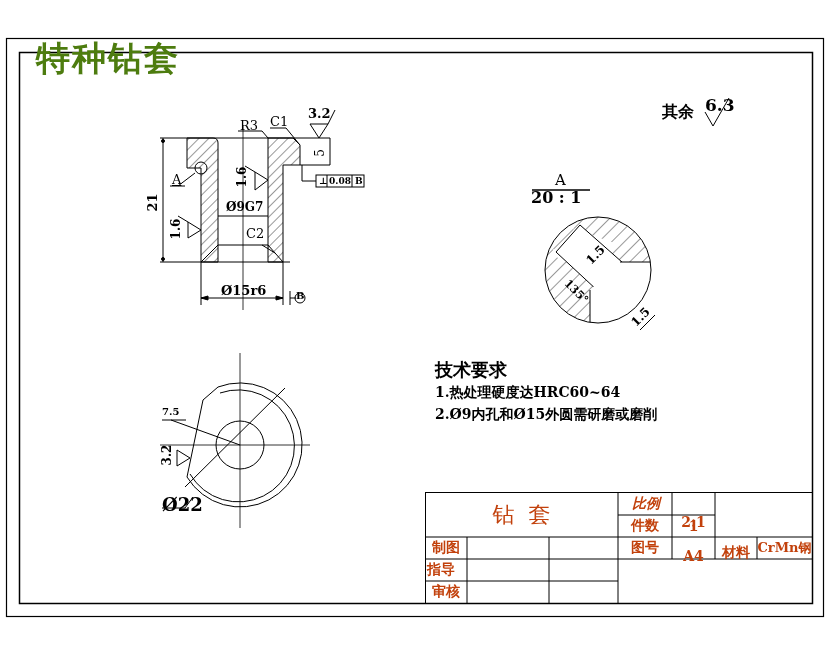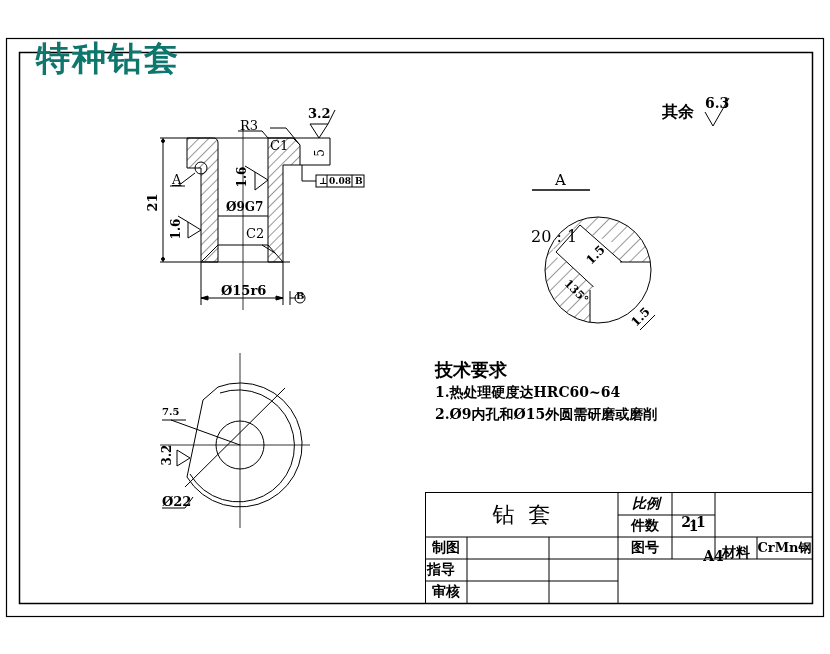--- a/index.html
+++ b/index.html
@@ -1,20 +1,20 @@
 <!DOCTYPE html>
 <html><head>
 <meta charset="utf-8">
 <style>
   html, body { margin: 0; padding: 0; background: #ffffff; }
   body { width: 830px; height: 654px; position: relative; overflow: hidden; font-family: "DejaVu Serif", serif; }
   #drawing { position: absolute; left: 0; top: 0; }
   .lbl { position: absolute; color: #000; white-space: nowrap; font-family: "DejaVu Serif", serif; }
-  .title-red { position: absolute; left: 36px; top: 36px; color: #0f766e; font-size: 34px; letter-spacing: 2px; font-family: "DejaVu Serif", serif; font-weight: bold; }
-  .tb { position: absolute; color: #000000; font-size: 14px; display: flex; align-items: center; justify-content: center; font-family: "DejaVu Serif", serif; font-weight: bold; }
+  .title-red { position: absolute; left: 36px; top: 36px; color: #4d7c0f; font-size: 34px; letter-spacing: 2px; font-family: "DejaVu Serif", serif; font-weight: bold; }
+  .tb { position: absolute; color: #c2410c; font-size: 14px; display: flex; align-items: center; justify-content: center; font-family: "DejaVu Serif", serif; font-weight: bold; }
   .req-title { font-size: 18px; font-weight: bold; }
   .req-item { font-size: 14px; font-weight: bold; }
 </style>
 </head>
 <body>
 
 <svg id="drawing" width="830" height="654" viewBox="0 0 830 654" xmlns="http://www.w3.org/2000/svg">
   <defs>
     <pattern id="hatch" patternUnits="userSpaceOnUse" width="7" height="7" patternTransform="rotate(45)">
       <line x1="0" y1="0" x2="0" y2="7" stroke="#000" stroke-width="0.8"></line>
@@ -140,56 +140,56 @@
     <line x1="757" y1="537" x2="757" y2="559"></line>
     <line x1="715" y1="537" x2="812" y2="537"></line>
     <line x1="467" y1="537" x2="467" y2="603"></line>
     <line x1="549" y1="537" x2="549" y2="603"></line>
   </g>
 </svg>
 
 <div class="title-red">特种钻套</div>
 
 <div class="lbl" style="left:240px;top:118px;font-size:13px;">R3</div>
-<div class="lbl" style="left:270px;top:114px;font-size:13px;margin-top:24px;">C1</div>
+<div class="lbl" style="left:270px;top:114px;font-size:13px;">C1</div>
 <div class="lbl" style="left:308px;top:106px;font-size:13px;font-weight:bold;">3.2</div>
 <div class="lbl" style="left:316px;top:146px;font-size:12px;transform:rotate(-90deg);">5</div>
 <div class="lbl" style="left:319px;top:176px;font-size:9px;font-weight:bold;">⊥</div>
 <div class="lbl" style="left:329px;top:176px;font-size:9px;font-weight:bold;">0.08</div>
 <div class="lbl" style="left:355px;top:176px;font-size:9px;font-weight:bold;">B</div>
 <div class="lbl" style="left:172px;top:172px;font-size:13px;text-decoration:underline;">A</div>
 <div class="lbl" style="left:143px;top:195px;font-size:13px;font-weight:bold;transform:rotate(-90deg);">21</div>
 <div class="lbl" style="left:232px;top:170px;font-size:12px;font-weight:bold;transform:rotate(-90deg);">1.6</div>
 <div class="lbl" style="left:166px;top:222px;font-size:12px;font-weight:bold;transform:rotate(-90deg);">1.6</div>
 <div class="lbl" style="left:226px;top:200px;font-size:12px;font-weight:bold;">Ø9G7</div>
 <div class="lbl" style="left:246px;top:226px;font-size:13px;">C2</div>
 <div class="lbl" style="left:221px;top:283px;font-size:13px;font-weight:bold;">Ø15r6</div>
 <div class="lbl" style="left:296px;top:290px;font-size:10px;font-weight:bold;">B</div>
 
 <div class="lbl" style="left:662px;top:102px;font-size:16px;font-weight:bold;">其余</div>
-<div class="lbl" style="left:705px;top:95px;font-size:14px;font-weight:bold;text-align:center;">6.3</div>
+<div class="lbl" style="left:705px;top:95px;font-size:17px;font-weight:bold;text-align:center;">6.3</div>
 
 <div class="lbl" style="left:555px;top:171px;font-size:15px;">A</div>
-<div class="lbl" style="left:531px;top:188px;font-size:16px;font-weight:normal;margin-top:39px;">20 : 1</div>
+<div class="lbl" style="left:531px;top:188px;font-size:16px;font-weight:bold;">20 : 1</div>
 <div class="lbl" style="left:585px;top:248px;font-size:12px;font-weight:bold;transform:rotate(-45deg);">1.5</div>
 <div class="lbl" style="left:630px;top:310px;font-size:12px;font-weight:bold;transform:rotate(-45deg);">1.5</div>
 <div class="lbl" style="left:562px;top:285px;font-size:11px;font-weight:bold;transform:rotate(45deg);">135°</div>
 
 <div class="lbl" style="left:162px;top:406px;font-size:10px;font-weight:bold;">7.5</div>
 <div class="lbl" style="left:157px;top:448px;font-size:12px;font-weight:bold;transform:rotate(-90deg);">3.2</div>
-<div class="lbl" style="left:162px;top:494px;font-size:13px;font-weight:bold;">Ø22</div>
+<div class="lbl" style="left:162px;top:494px;font-size:18px;font-weight:bold;">Ø22</div>
 
 <div class="lbl req-title" style="left:435px;top:358px;">技术要求</div>
 <div class="lbl req-item" style="left:435px;top:384px;">1.热处理硬度达HRC60~64</div>
 <div class="lbl req-item" style="left:435px;top:406px;">2.Ø9内孔和Ø15外圆需研磨或磨削</div>
 
 <div class="tb" style="left:425px;top:492px;width:193px;height:45px;font-size:22px;font-weight:normal;white-space:pre;">钻  套</div>
 <div class="tb" style="left:618px;top:492px;width:56px;height:23px;font-style:italic;">比例</div>
 <div class="tb" style="left:672px;top:510px;width:43px;height:23px;">2:1</div>
 <div class="tb" style="left:618px;top:515px;width:54px;height:22px;">件数</div>
 <div class="tb" style="left:672px;top:515px;width:43px;height:22px;">1</div>
 <div class="tb" style="left:618px;top:537px;width:54px;height:22px;">图号</div>
-<div class="tb" style="left:692px;top:537px;width:43px;height:38px;">A4</div>
+<div class="tb" style="left:672px;top:537px;width:43px;height:38px;">A4</div>
 <div class="tb" style="left:715px;top:537px;width:42px;height:31px;">材料</div>
 <div class="tb" style="left:757px;top:537px;width:55px;height:22px;font-size:13px;">CrMn钢</div>
 <div class="tb" style="left:425px;top:537px;width:42px;height:22px;">制图</div>
 <div class="tb" style="left:425px;top:559px;width:32px;height:22px;">指导</div>
 <div class="tb" style="left:425px;top:581px;width:42px;height:22px;">审核</div>
 
 </body></html>

